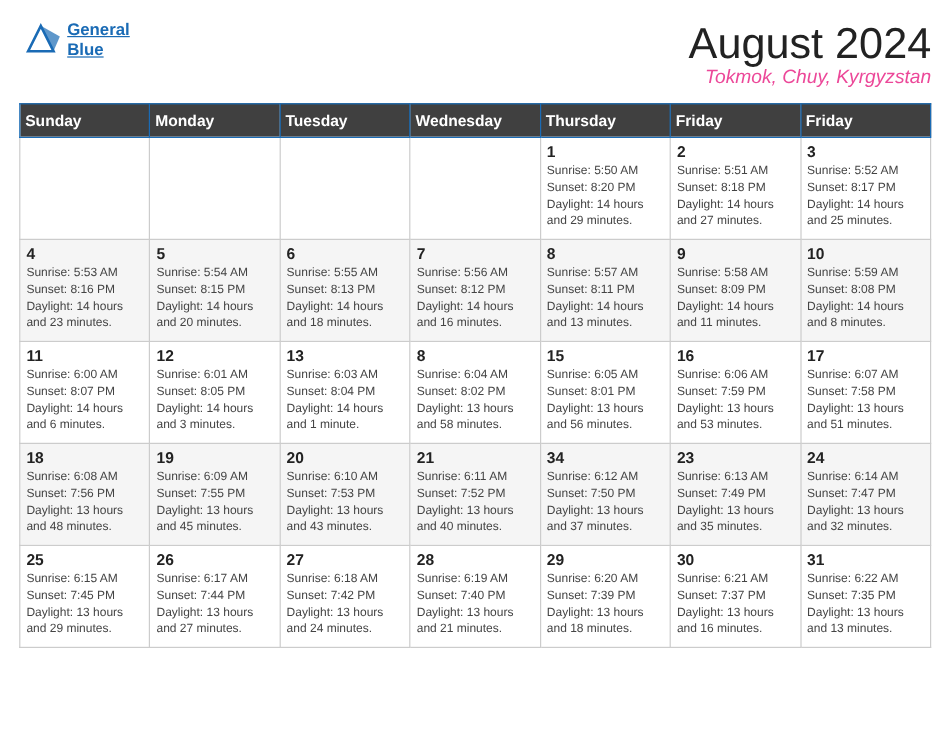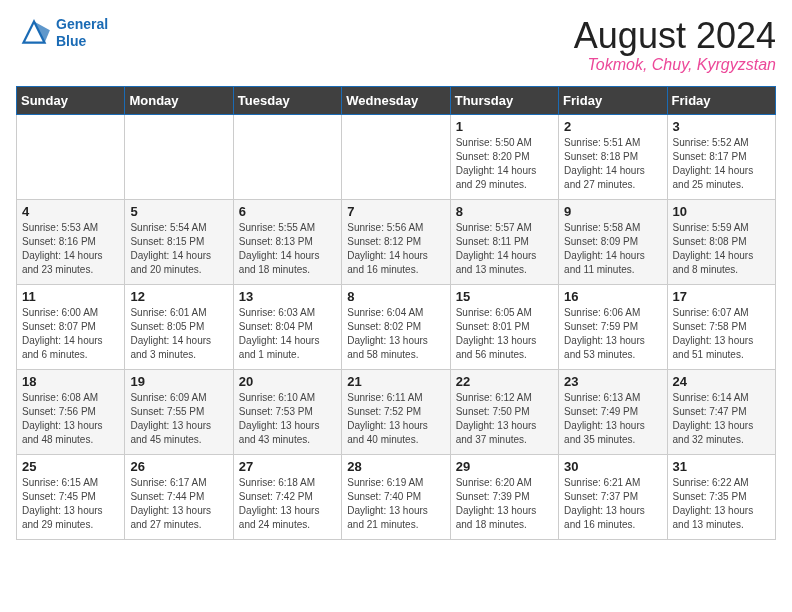--- a/index.html
+++ b/index.html
@@ -20,21 +20,21 @@
       display: flex;
       align-items: center;
       gap: 4px;
     }
     .logo-text {
       font-size: 14px;
       font-weight: bold;
       color: #333;
       line-height: 1.2;
     }
-    .logo-blue { color: #1a6bb5; }
+    .logo-blue { color: #1a6bb5; text-decoration: underline; }
     .logo-icon {
       width: 36px;
       height: 30px;
     }
     .title-block {
       text-align: right;
     }
     .month-title {
       font-size: 36px;
       font-weight: normal;
@@ -216,21 +216,21 @@
         </td>
         <td>
           <span class="day-num">20</span>
           <div class="day-info">Sunrise: 6:10 AM<br>Sunset: 7:53 PM<br>Daylight: 13 hours<br>and 43 minutes.</div>
         </td>
         <td>
           <span class="day-num">21</span>
           <div class="day-info">Sunrise: 6:11 AM<br>Sunset: 7:52 PM<br>Daylight: 13 hours<br>and 40 minutes.</div>
         </td>
         <td>
-          <span class="day-num">22</span>
+          <span class="day-num">34</span>
           <div class="day-info">Sunrise: 6:12 AM<br>Sunset: 7:50 PM<br>Daylight: 13 hours<br>and 37 minutes.</div>
         </td>
         <td>
           <span class="day-num">23</span>
           <div class="day-info">Sunrise: 6:13 AM<br>Sunset: 7:49 PM<br>Daylight: 13 hours<br>and 35 minutes.</div>
         </td>
         <td>
           <span class="day-num">24</span>
           <div class="day-info">Sunrise: 6:14 AM<br>Sunset: 7:47 PM<br>Daylight: 13 hours<br>and 32 minutes.</div>
         </td>

